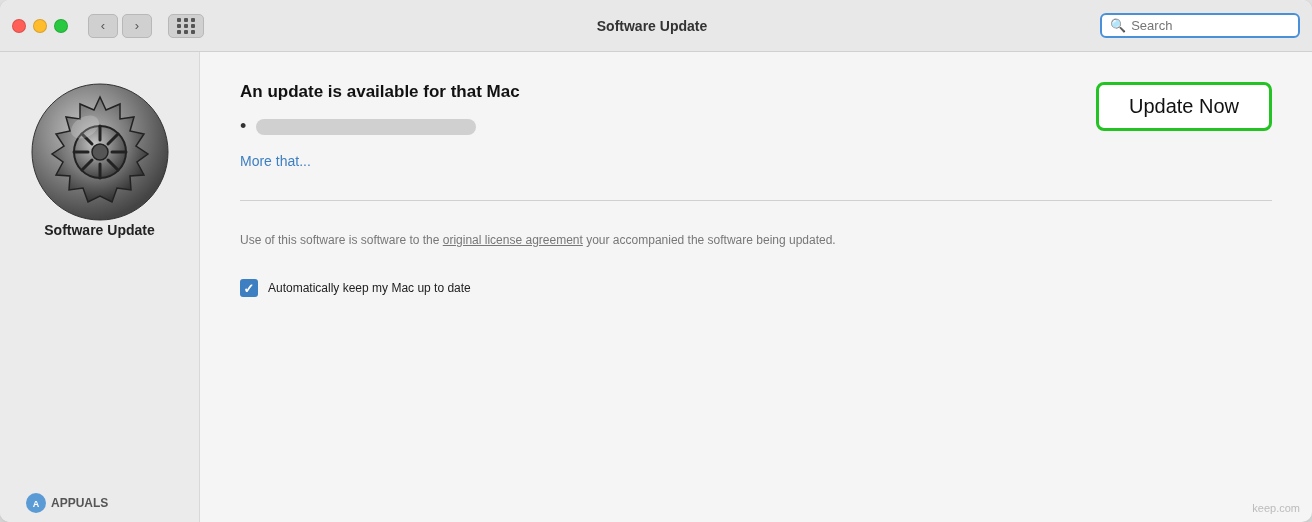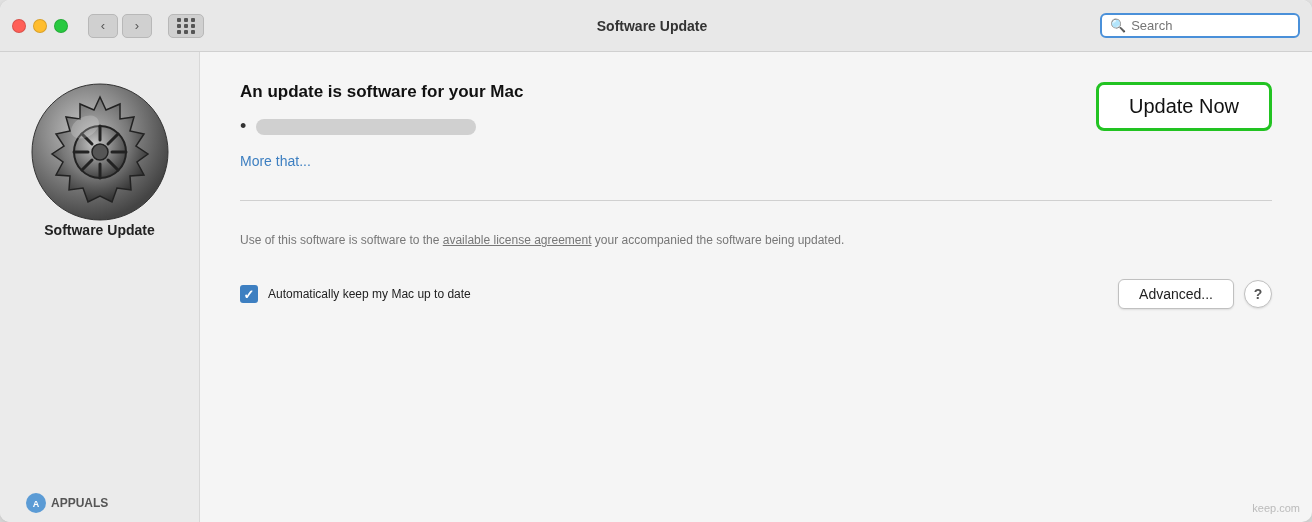--- a/index.html
+++ b/index.html
@@ -426,49 +426,45 @@
           <ellipse cx="55" cy="45" rx="15" ry="10" fill="rgba(255,255,255,0.2)" transform="rotate(-30,55,45)"></ellipse>
         </svg>
       </div>
       <span class="sidebar-label">Software Update</span>
     </div>
 
     <div class="main-panel">
 
       <div class="update-section">
         <div class="update-info">
-          <div class="update-title">An update is software for your Mac</div>
+          <div class="update-title">An update is available for that Mac</div>
           <div class="update-item">
             <span class="bullet">•</span>
             <div class="update-item-text"></div>
           </div>
           <a class="more-info-link">More that...</a>
         </div>
 
         <button class="update-now-btn">Update Now</button>
       </div>
 
       <div class="divider"></div>
 
       <div class="license-text">
-        <span>Use of this software is software to the </span><a class="license-link">available license agreement</a><span> your accompanied the software being updated.</span>
+        <span>Use of this software is software to the </span><a class="license-link">original license agreement</a><span> your accompanied the software being updated.</span>
       </div>
 
       <div class="bottom-row">
         <div class="auto-update-row">
           <div class="checkbox-container">
             <span class="checkmark">✓</span>
           </div>
           <span class="auto-update-label">Automatically keep my Mac up to date</span>
         </div>
 
-        <div class="right-buttons">
-          <button class="advanced-btn">Advanced...</button>
-          <div class="help-btn">?</div>
-        </div>
       </div>
 
     </div>
   </div>
 
   <div class="watermark">
     <svg width="22" height="22" viewBox="0 0 22 22" xmlns="http://www.w3.org/2000/svg">
       <circle cx="11" cy="11" r="10" fill="#5b9bd5"></circle>
       <text x="11" y="15" text-anchor="middle" font-size="9" font-weight="bold" fill="white">A</text>
     </svg>

